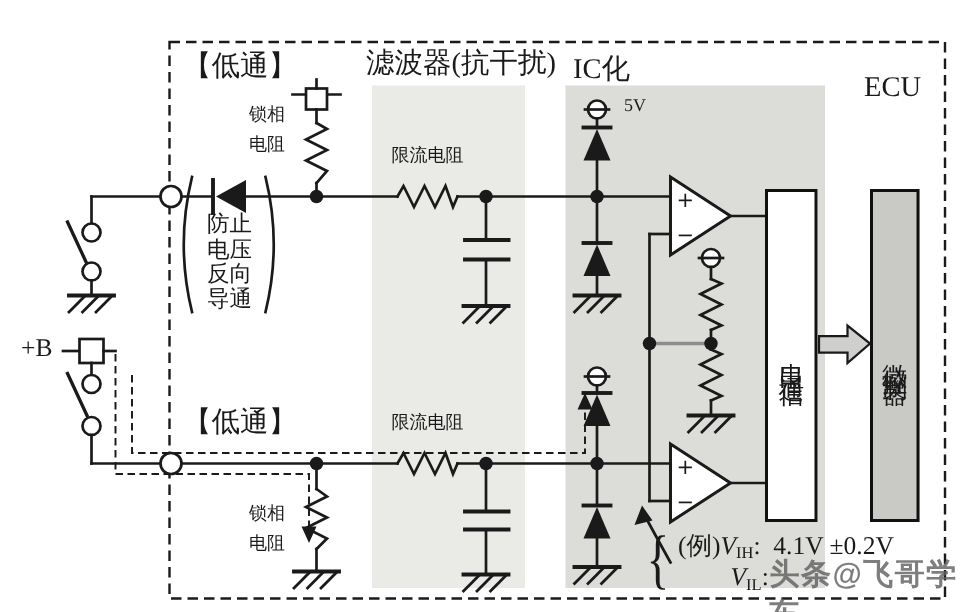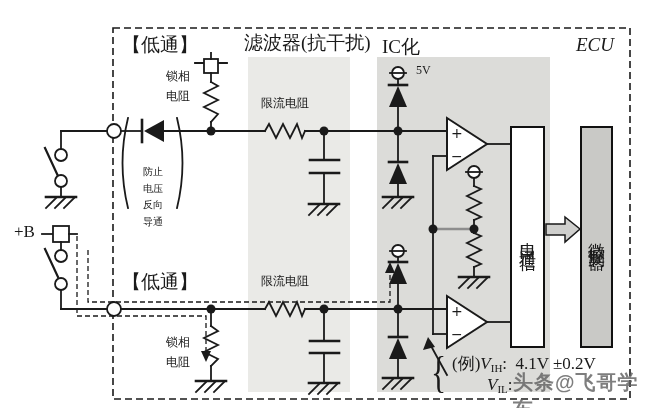--- a/index.html
+++ b/index.html
@@ -250,30 +250,30 @@
       <path class="w" d="M447,375 Q437,357 430,344" fill="none"></path>
       <polygon class="blk" points="428,337 423,350 435,347"></polygon>
     </g>
 
     <polygon class="arrowbig" points="546,224 565,224 565,217 580,229 565,242 565,235 546,235"></polygon>
   </svg>
 
   <div class="lbl lbl-sec" style="left:122px;top:34px;">【低通】</div>
   <div class="lbl lbl-sec" style="left:244px;top:32px;">滤波器(抗干扰)</div>
   <div class="lbl lbl-sec" style="left:382px;top:36px;">IC化</div>
-  <div class="lbl lbl-sec" style="left:576px;top:34px;font-style:italic;">ECU</div>
+  <div class="lbl lbl-sec" style="left:576px;top:48px;">ECU</div>
   <div class="lbl lbl-sec" style="left:122px;top:271px;">【低通】</div>
 
   <div class="lbl lbl-comp" style="left:14px;top:222px;font-size:17px;">+B</div>
   <div class="lbl lbl-comp" style="left:416px;top:64px;">5V</div>
 
   <div class="lbl lbl-comp lbl-center" style="left:156px;top:66px;width:44px;line-height:20px;"><span>锁相</span><br><span>电阻</span></div>
   <div class="lbl lbl-comp" style="left:261px;top:97px;">限流电阻</div>
 
-  <div class="lbl lbl-center" style="left:130px;top:142px;width:46px;font-size:10px;line-height:16.5px;margin-top:22px;"><span>防止</span><br><span>电压</span><br><span>反向</span><br><span>导通</span></div>
+  <div class="lbl lbl-center" style="left:130px;top:142px;width:46px;font-size:15px;line-height:16.5px;"><span>防止</span><br><span>电压</span><br><span>反向</span><br><span>导通</span></div>
 
   <div class="lbl lbl-comp" style="left:261px;top:275px;">限流电阻</div>
   <div class="lbl lbl-comp lbl-center" style="left:156px;top:332px;width:44px;line-height:20px;"><span>锁相</span><br><span>电阻</span></div>
 
   <div class="vbox vbox-serial">串口通信</div>
   <div class="vbox vbox-mcu">微控制器</div>
 
   <div class="brace" style="left:431px;top:347px;">{</div>
   <div class="note-line" style="left:452px;top:352px;">
     <span>(例)</span><span class="vsym">V</span><span class="vsub">IH</span><span>:</span><span>&nbsp;&nbsp;</span><span>4.1V ±0.2V</span>

